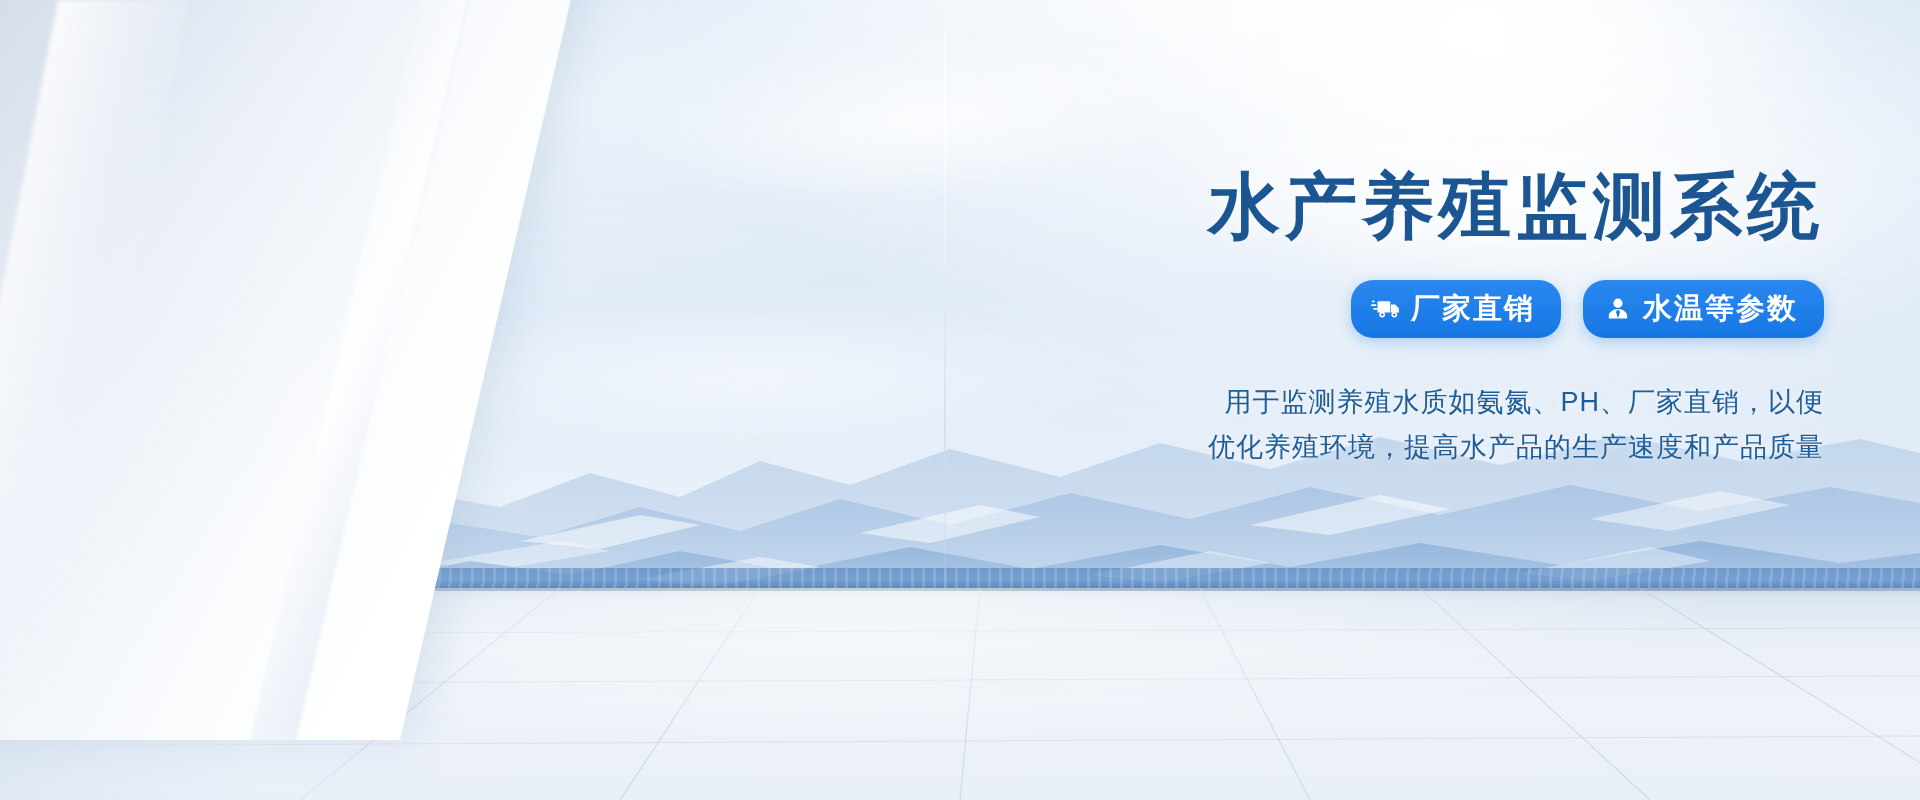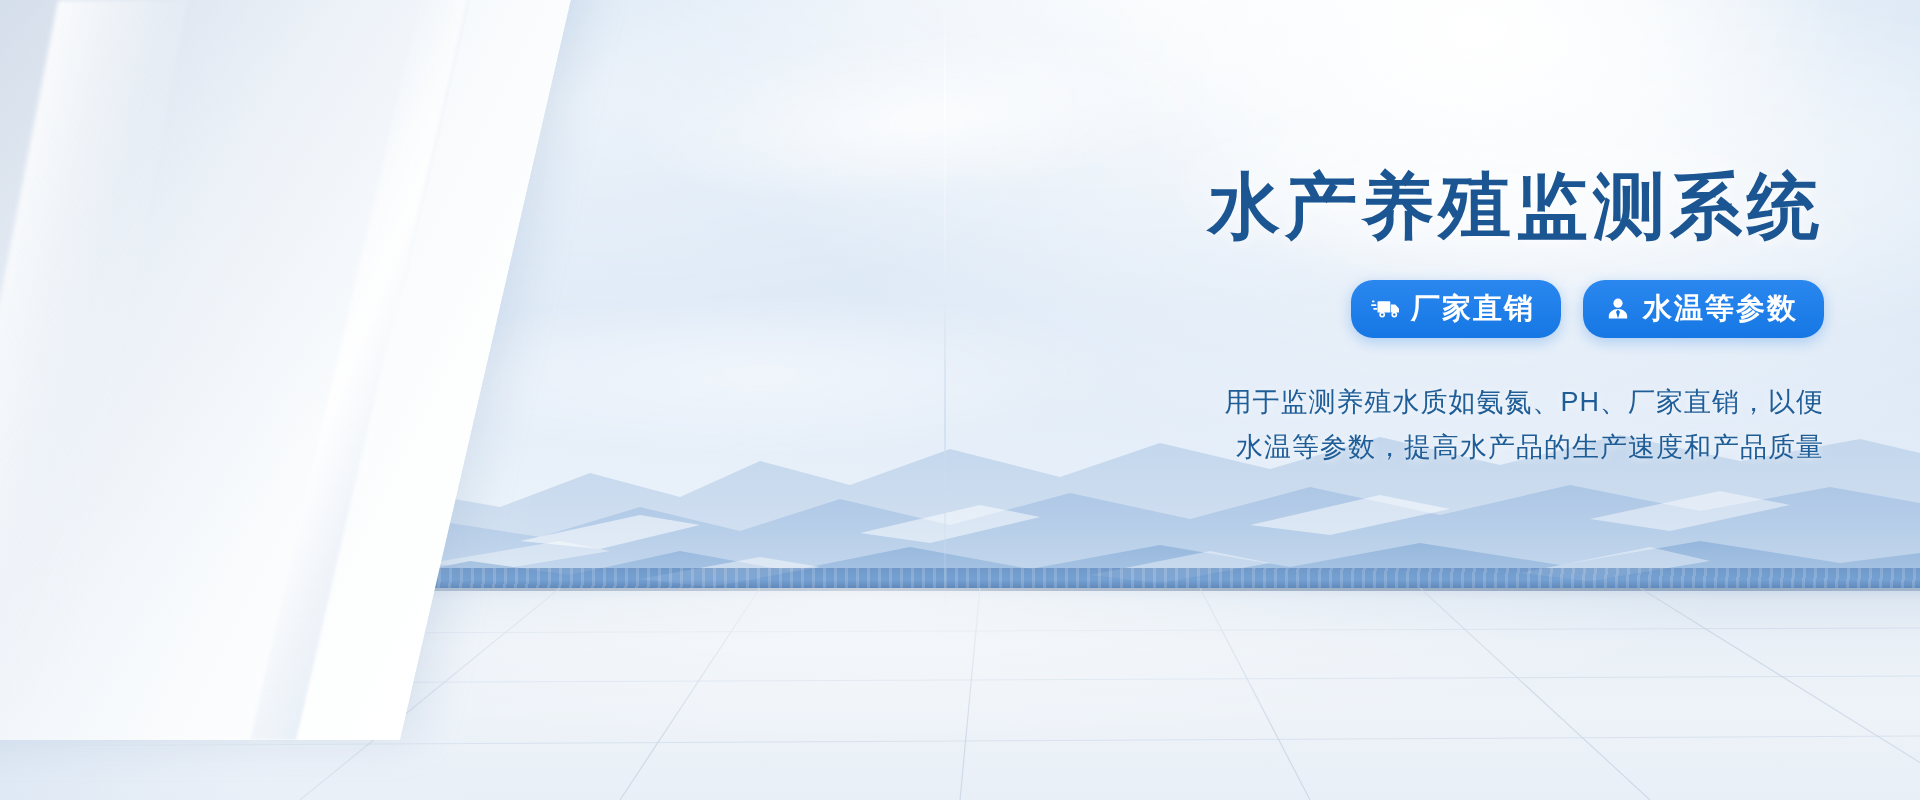--- a/index.html
+++ b/index.html
@@ -359,18 +359,18 @@
             <path d="M12 12.4 l-2.0 2.4 l2.0 6.8 l2.0 -6.8 z" fill="#1677e4"></path>
           </svg>
         </span>
         <span>水温等参数</span>
       </div>
 
     </div>
 
     <div class="desc">
       <span class="desc-line">用于监测养殖水质如氨氮、PH、厂家直销，以便</span>
-      <span class="desc-line">水温等参数，提高水产品的生产速度和产品质量</span>
+      <span class="desc-line">优化养殖环境，提高水产品的生产速度和产品质量</span>
     </div>
 
   </div>
 
 </div>
 
 </body></html>

